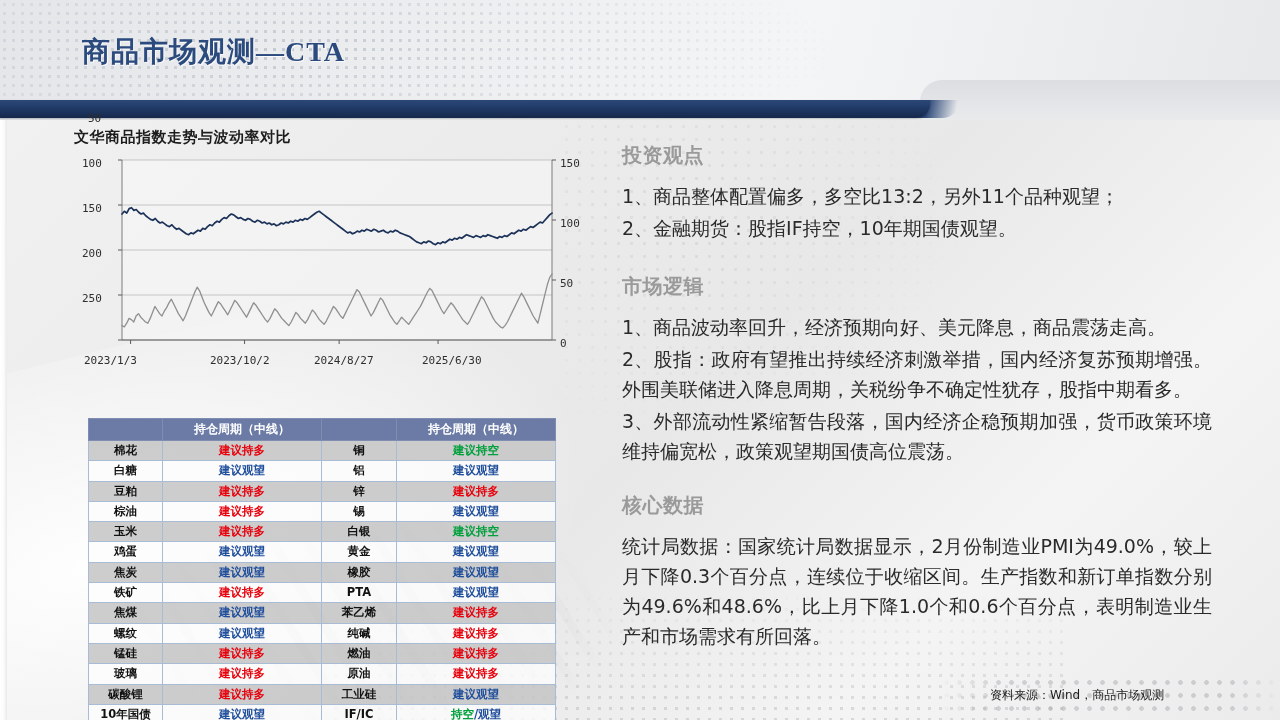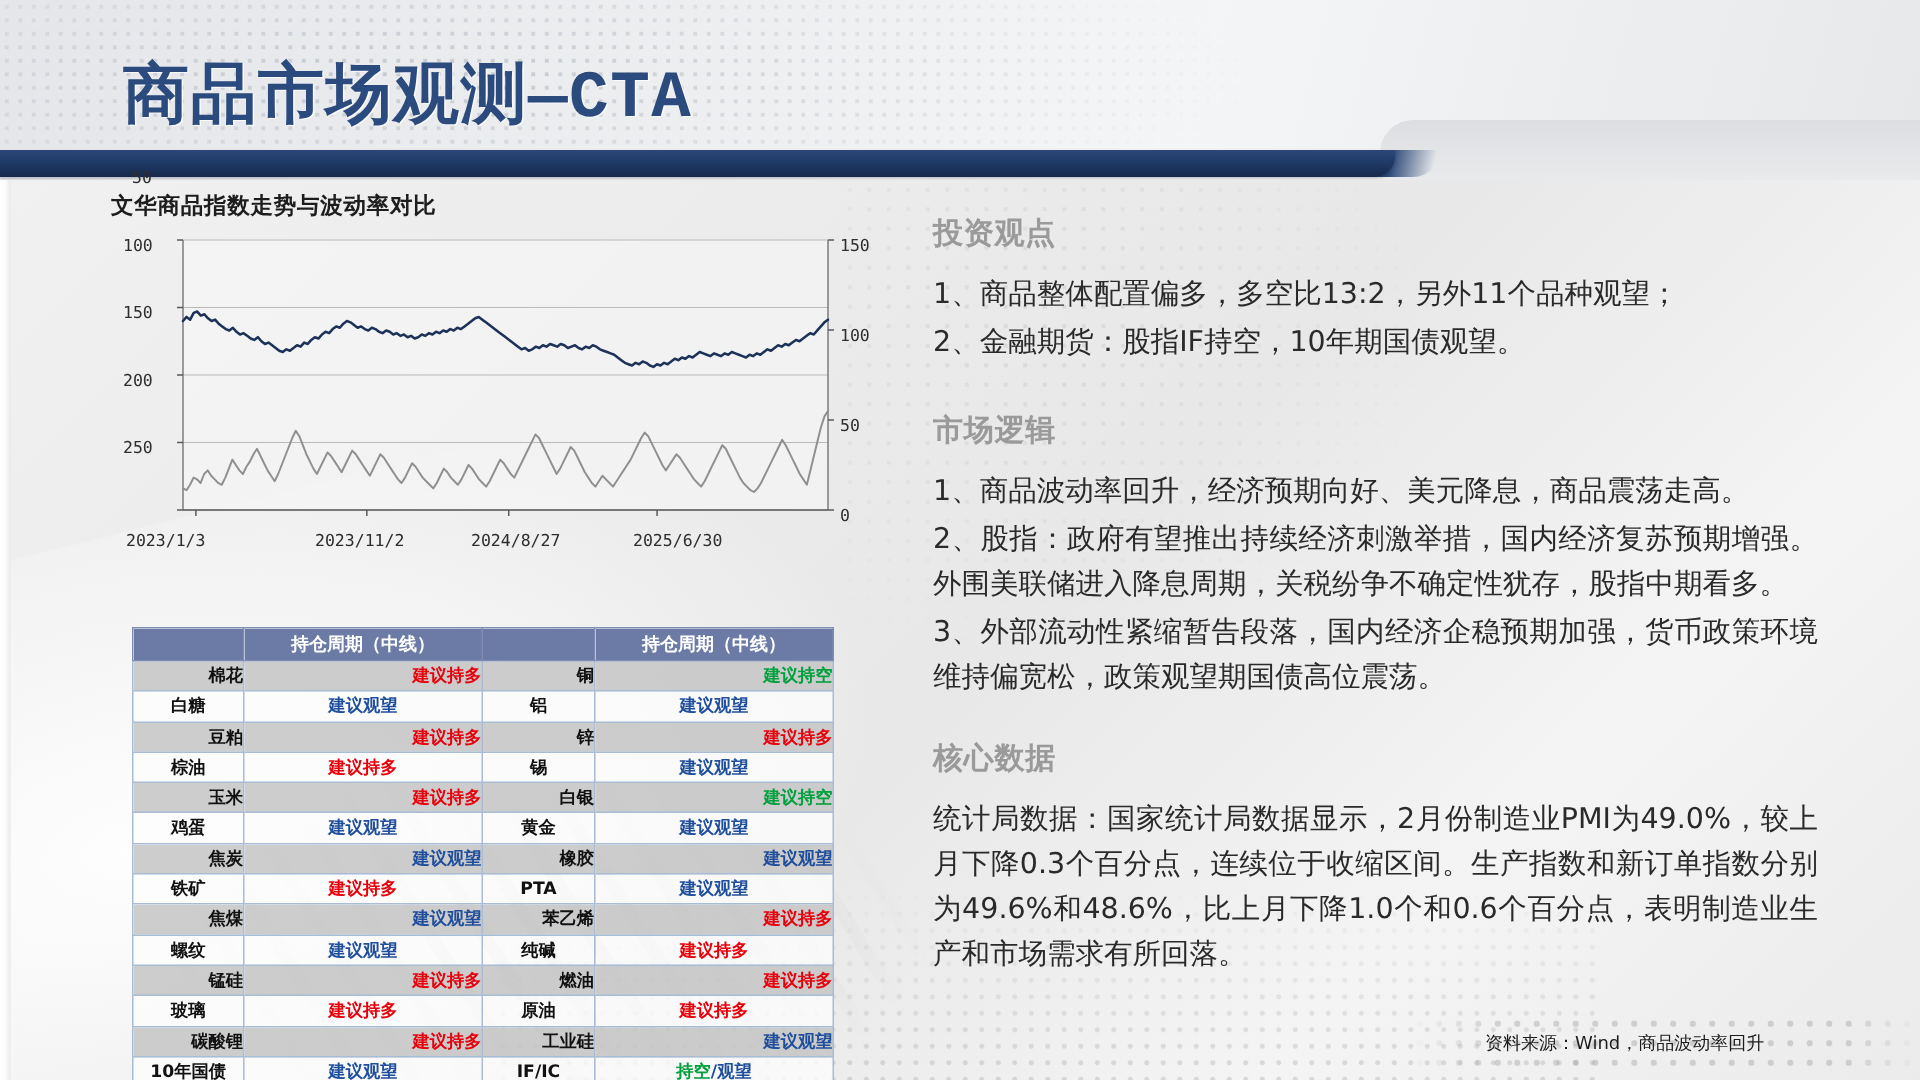--- a/index.html
+++ b/index.html
@@ -82,22 +82,22 @@
     background: linear-gradient(100deg, #1d3763 0%, #2c4878 45%, rgba(44,72,120,0) 92%);
     border-radius: 0 0 20px 0;
   }
   .header-shelf {
     position: absolute; left: 920px; top: 80px; width: 360px; height: 40px;
     background: linear-gradient(to bottom, #dcdee1 0%, #e9eaec 100%);
     border-top-left-radius: 22px;
   }
   .page-title {
     position: absolute; left: 82px; top: 33px;
-    font-family: Liberation Mono, monospace;
-    font-size: 44px; font-weight: 700; letter-spacing: 1px;
+    font-family: Liberation Serif, serif;
+    font-size: 28px; font-weight: 700; letter-spacing: 1px;
     color: #2b4a7d;
     text-shadow: 1px 1px 0 rgba(255,255,255,0.75);
     white-space: nowrap;
   }
 
   
   .chart-block { position: absolute; left: 74px; top: 128px; width: 520px; height: 262px; }
   .chart-title {
     font-family: "DejaVu Serif","Liberation Serif",serif;
     font-size: 15px; font-weight: 700; color: #1d1d1d; margin-bottom: 3px;
@@ -125,21 +125,21 @@
     text-align: center; padding: 0;
     font-size: 11.5px; font-weight: 700;
     font-family: "DejaVu Sans","Liberation Sans",sans-serif;
     white-space: nowrap; overflow: hidden;
   }
   table.sig th {
     background: #6b7ba6; color: #ffffff;
     height: 21px; line-height: 21px; font-size: 12px;
     border-color: #7f8db3;
   }
-  tr.odd  td { background: rgba(198,198,198,0.88); text-align: right; }
+  tr.odd  td { background: rgba(198,198,198,0.88); }
   tr.even td { background: rgba(253,253,253,0.80); }
   td.name { color: #111111; }
   td.sig-long  { color: #e8000b; }
   td.sig-wait  { color: #1f4e9c; }
   td.sig-short { color: #00a03c; }
   td.sig-mixed { color: #1f4e9c; }
   td.sig-mixed .g { color: #00a03c; }
 
   
   .rcol { position: absolute; left: 622px; top: 142px; width: 590px; }
@@ -226,21 +226,21 @@
       <div class="ax-lbl" style="left:8px;  top:52px;">150</div>
       <div class="ax-lbl" style="left:8px;  top:7px;">100</div>
       <div class="ax-lbl" style="left:14px; top:-38px;">50</div>
 
       <div class="ax-lbl r" style="left:486px; top:7px;">150</div>
       <div class="ax-lbl r" style="left:486px; top:67px;">100</div>
       <div class="ax-lbl r" style="left:486px; top:127px;">50</div>
       <div class="ax-lbl r" style="left:486px; top:187px;">0</div>
 
       <div class="xt" style="left:10px;">2023/1/3</div>
-      <div class="xt" style="left:136px;">2023/11/2</div>
+      <div class="xt" style="left:136px;">2023/10/2</div>
       <div class="xt" style="left:240px;">2024/8/27</div>
       <div class="xt" style="left:348px;">2025/6/30</div>
     </div>
   </div>
 
   <div class="tbl-wrap">
     <table class="sig">
       <colgroup>
         <col style="width:74px">
           <col style="width:159px">
@@ -357,15 +357,15 @@
     <div class="para">2、股指：政府有望推出持续经济刺激举措，国内经济复苏预期增强。外围美联储进入降息周期，关税纷争不确定性犹存，股指中期看多。</div>
     <div class="para">3、外部流动性紧缩暂告段落，国内经济企稳预期加强，货币政策环境维持偏宽松，政策观望期国债高位震荡。</div>
 
     <div class="gap-md"></div>
 
     <div class="sec-head">核心数据</div>
     <div class="para">统计局数据：国家统计局数据显示，2月份制造业PMI为49.0%，较上月下降0.3个百分点，连续位于收缩区间。生产指数和新订单指数分别为49.6%和48.6%，比上月下降1.0个和0.6个百分点，表明制造业生产和市场需求有所回落。</div>
   </div>
 
   <div class="footer-strip"></div>
-  <div class="footer-src">资料来源：Wind，商品波动率回升</div>
+  <div class="footer-src">资料来源：Wind，商品市场观测</div>
 
 </div>
 
 </body></html>

